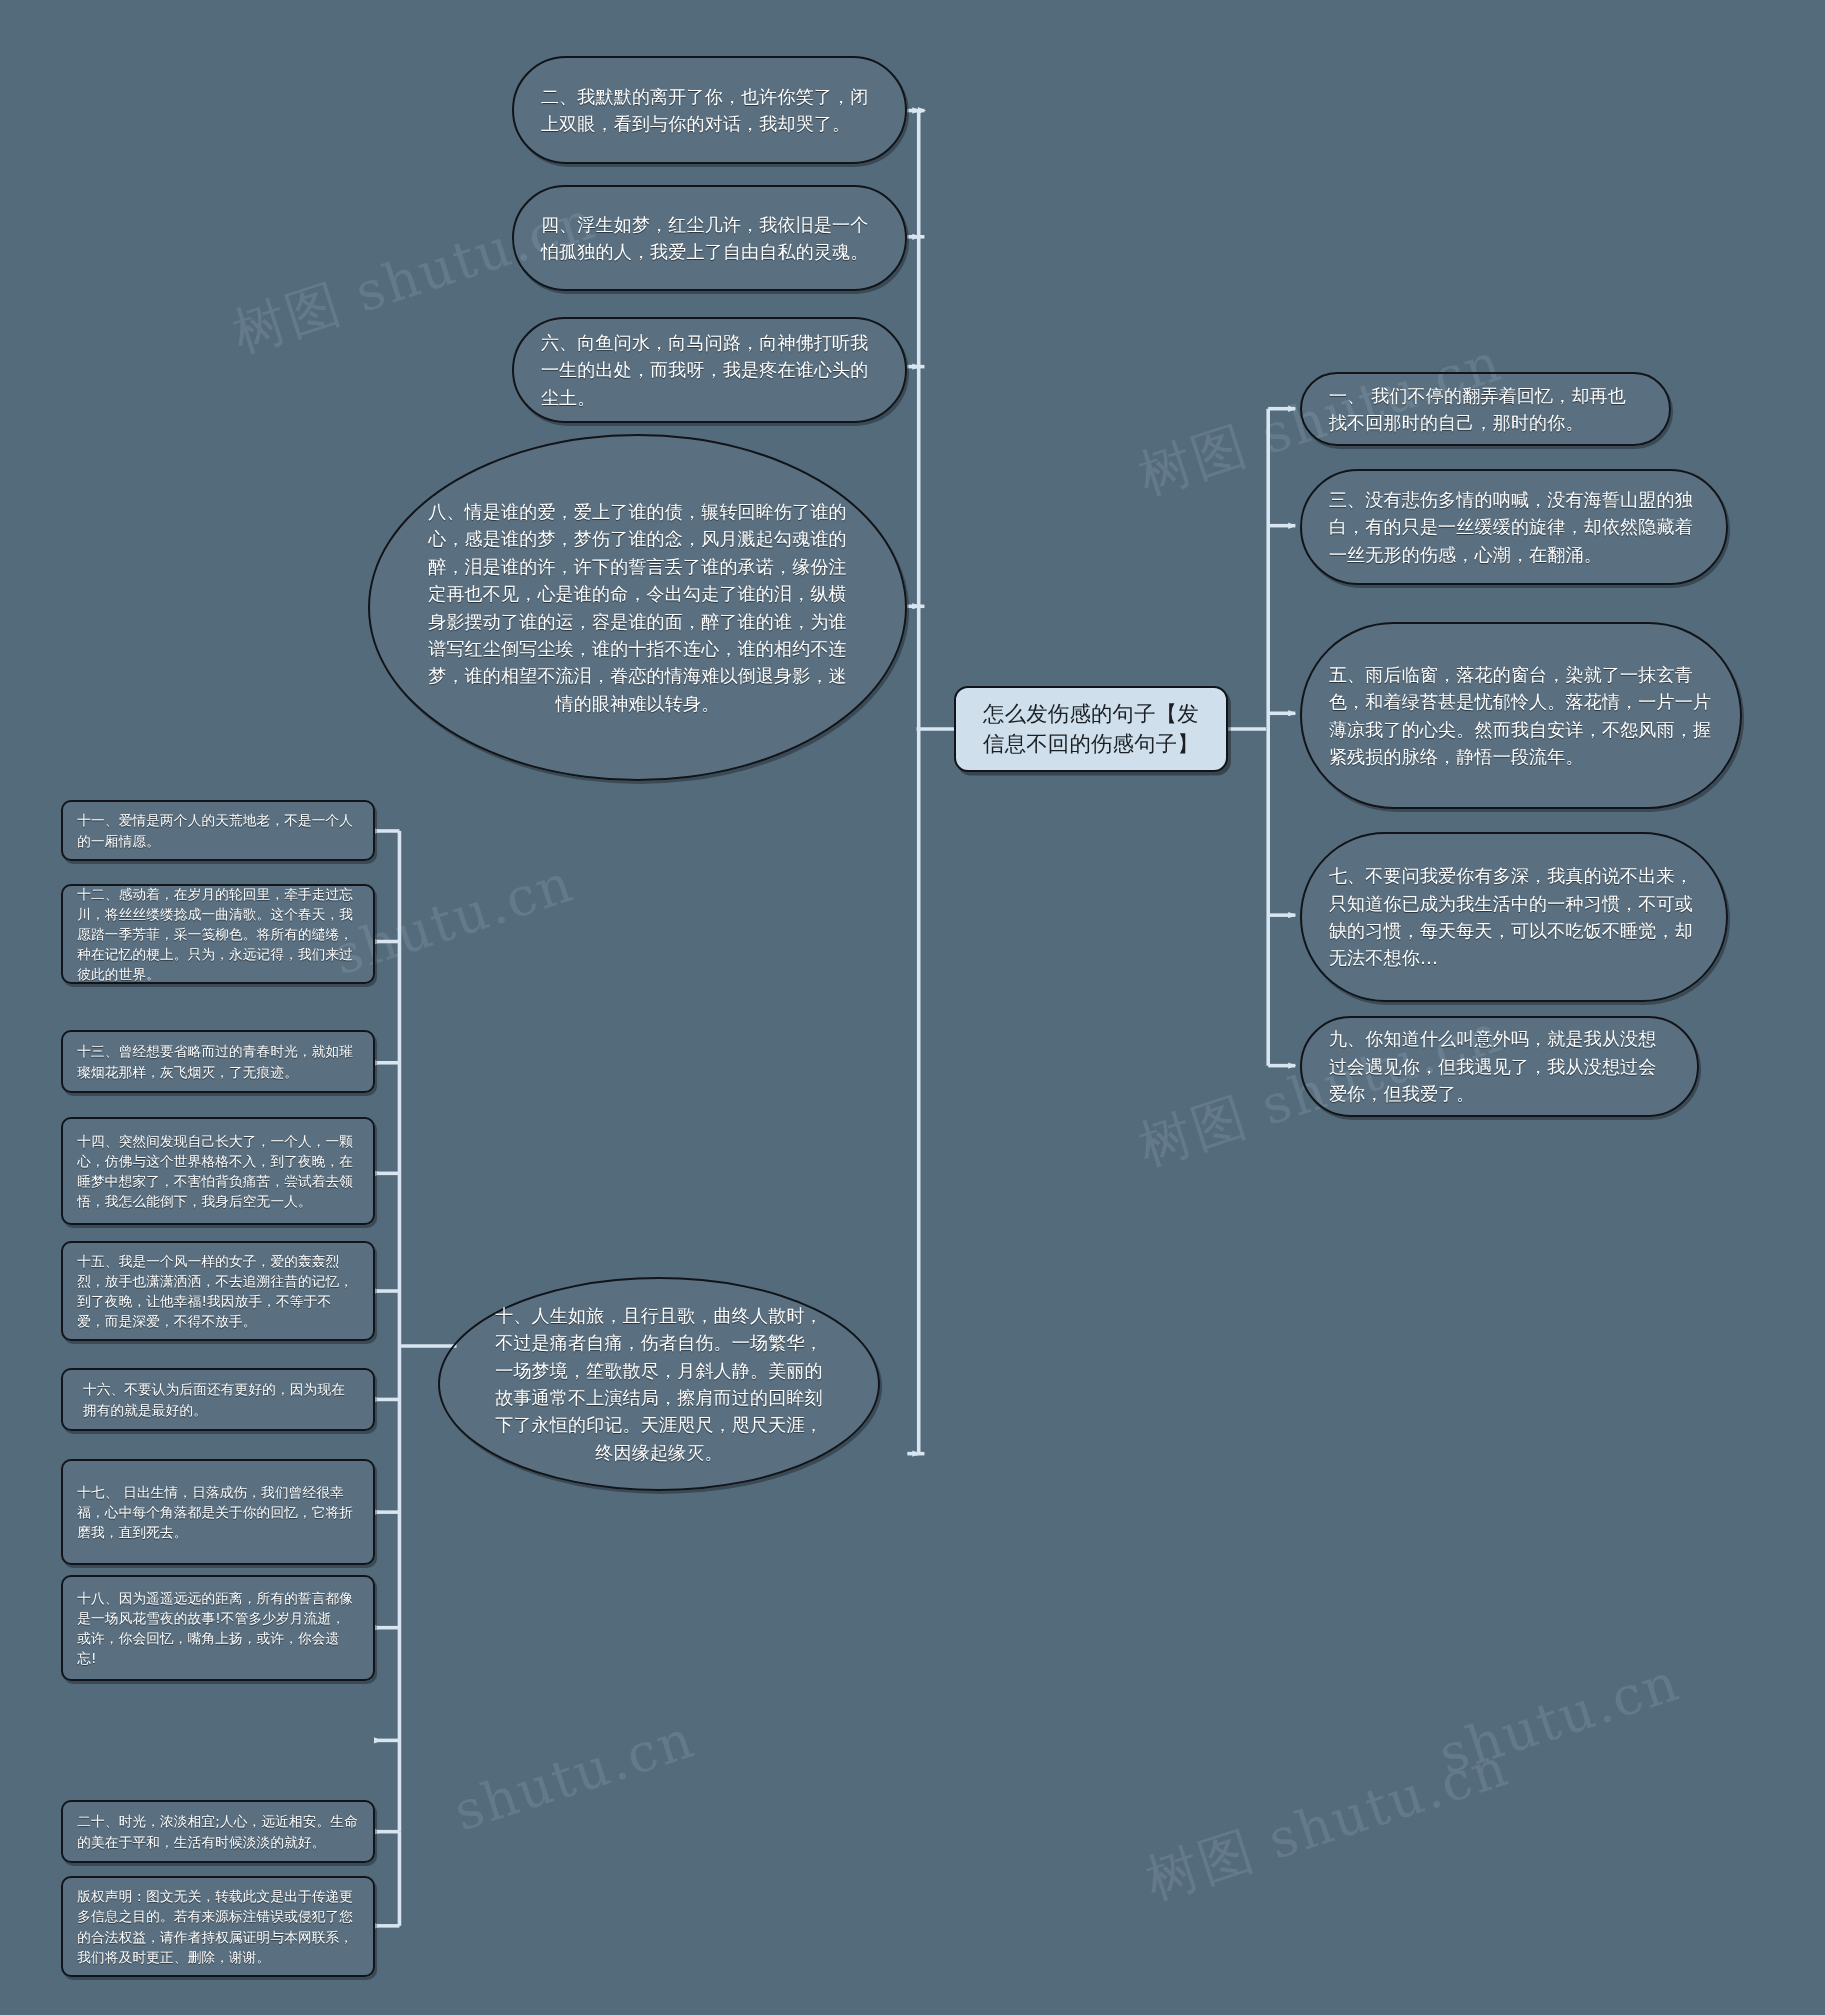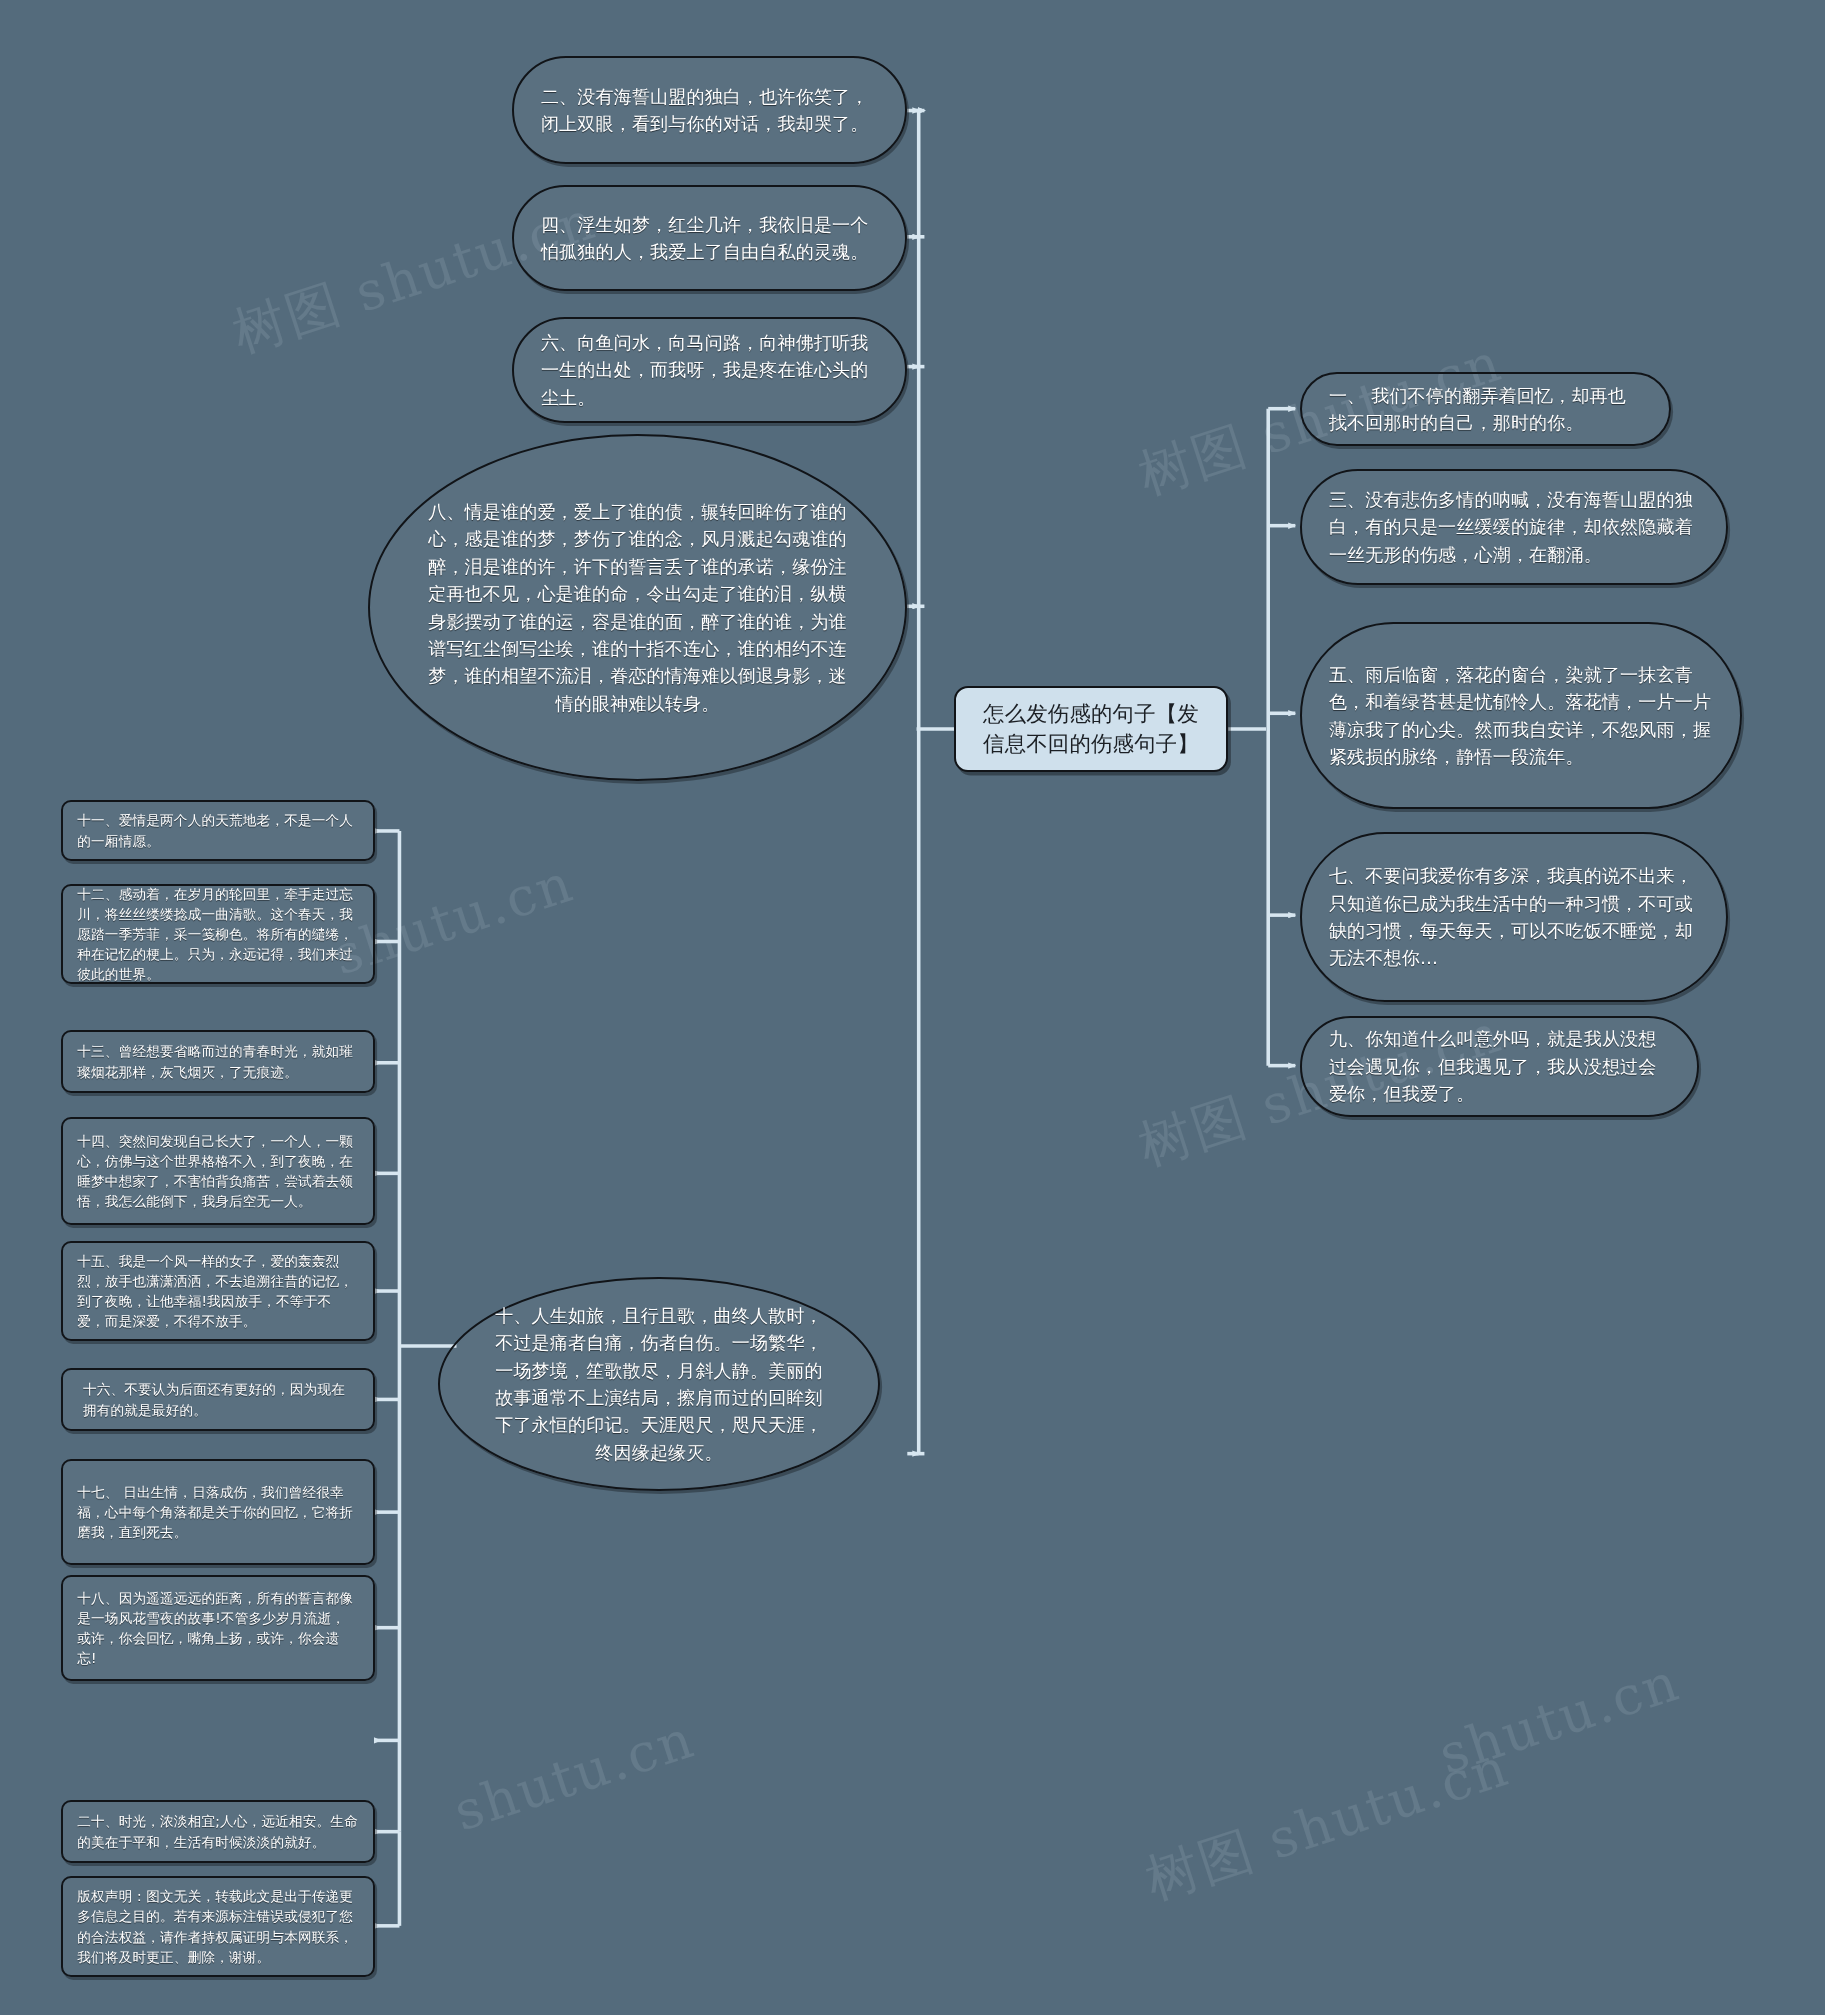--- a/index.html
+++ b/index.html
@@ -187,21 +187,21 @@
     </g>
 
     <line x1="560" y1="2568" x2="560" y2="2700" stroke="#d7e6f0" stroke-width="5"></line>
   </svg>
 
   <div class="node root" style="left:954px; top:686px; width:274px; height:86px;">
     <span class="txt">怎么发伤感的句子【发信息不回的伤感句子】</span>
   </div>
 
   <div class="node pill" style="left:512px; top:56px; width:395px; height:108px;">
-    <span class="txt">二、没有海誓山盟的独白，也许你笑了，闭上双眼，看到与你的对话，我却哭了。</span>
+    <span class="txt">二、我默默的离开了你，也许你笑了，闭上双眼，看到与你的对话，我却哭了。</span>
   </div>
 
   <div class="node pill" style="left:512px; top:185px; width:395px; height:106px;">
     <span class="txt">四、浮生如梦，红尘几许，我依旧是一个怕孤独的人，我爱上了自由自私的灵魂。</span>
   </div>
 
   <div class="node pill" style="left:512px; top:317px; width:395px; height:106px;">
     <span class="txt">六、向鱼问水，向马问路，向神佛打听我一生的出处，而我呀，我是疼在谁心头的尘土。</span>
   </div>
 

